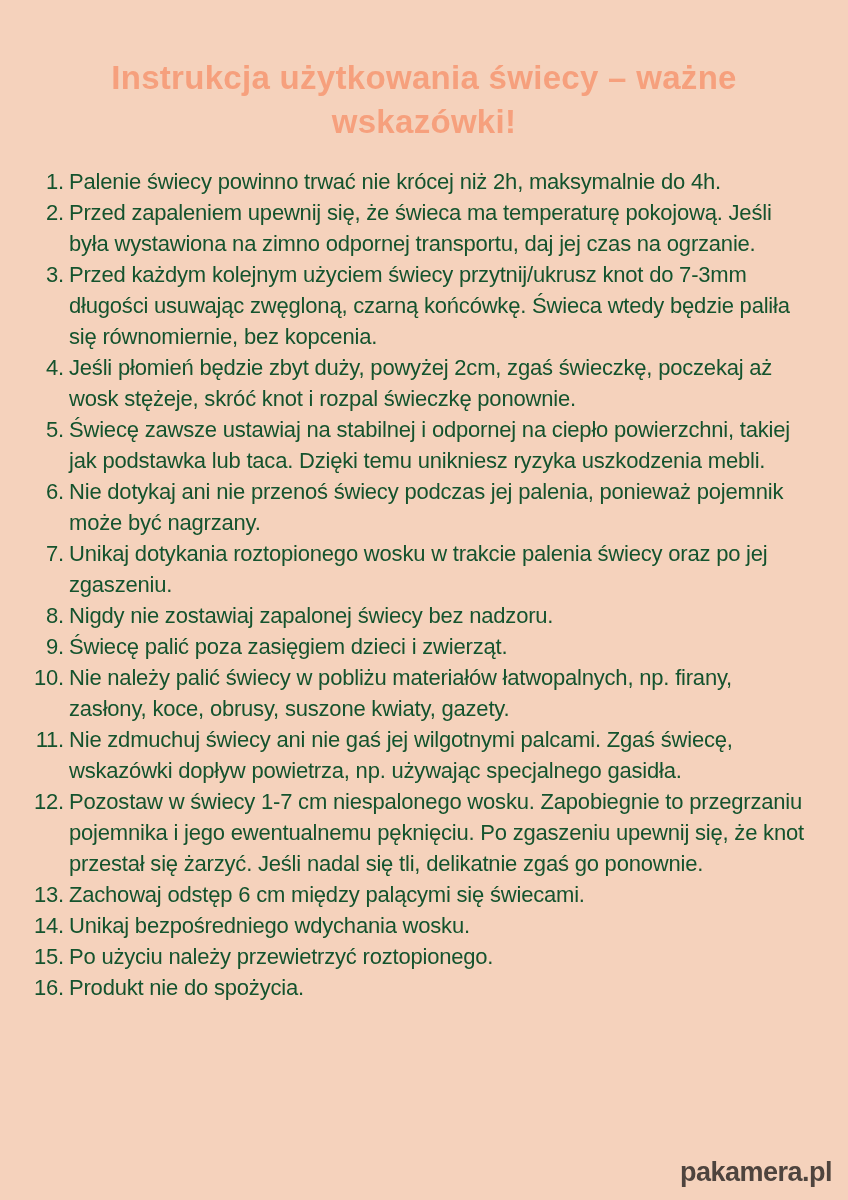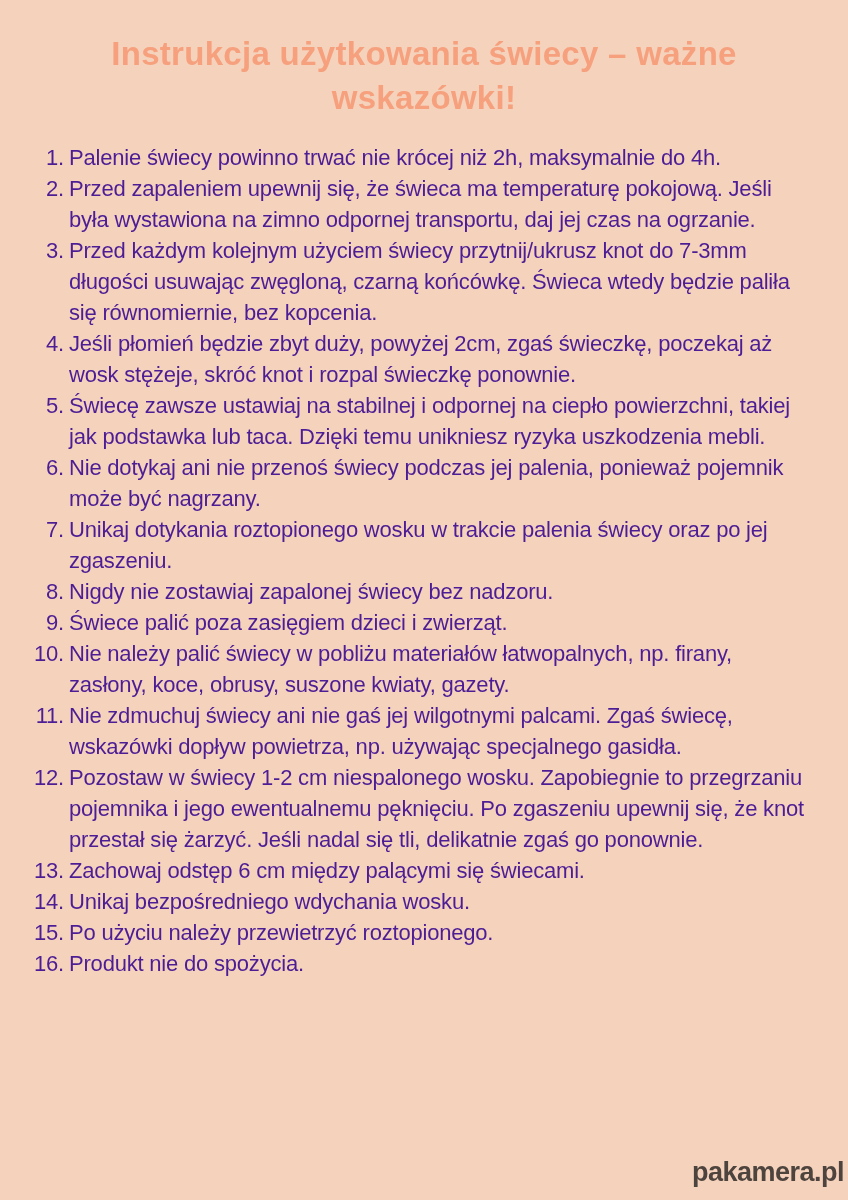--- a/index.html
+++ b/index.html
@@ -10,56 +10,56 @@
     position: relative;
     width: 848px;
     height: 1200px;
     background: #f5d2bc;
     font-family: "Liberation Sans", "DejaVu Sans", sans-serif;
     overflow: hidden;
     box-sizing: border-box;
   }
   .page-title {
     margin: 0 auto;
-    padding-top: 32px;
+    padding-top: 56px;
     max-width: 730px;
     text-align: center;
     color: #f6a07d;
     font-size: 33px;
     line-height: 44px;
     font-weight: bold;
     letter-spacing: 0.3px;
   }
   .instructions {
     list-style: none;
     margin: 22px 0 0 33px;
     padding: 0;
     width: 780px;
-    color: #4c1d95;
+    color: #14532d;
     font-size: 22px;
     line-height: 31px;
     letter-spacing: -0.2px;
     counter-reset: instr;
   }
   .instructions li {
     position: relative;
     padding-left: 36px;
     counter-increment: instr;
   }
   .instructions li::before {
     content: counter(instr) ".";
     position: absolute;
     left: 0;
     top: 0;
     width: 31px;
     text-align: right;
   }
   .watermark {
     position: absolute;
-    right: 4px;
+    right: 16px;
     bottom: 12px;
     color: #4e443e;
     font-size: 27px;
     font-weight: bold;
     letter-spacing: -0.5px;
   }
 </style>
 </head>
 <body>
 
@@ -69,24 +69,24 @@
 
   <ol class="instructions">
     <li>Palenie świecy powinno trwać nie krócej niż 2h, maksymalnie do 4h.</li>
     <li>Przed zapaleniem upewnij się, że świeca ma temperaturę pokojową. Jeśli była wystawiona na zimno odpornej transportu, daj jej czas na ogrzanie.</li>
     <li>Przed każdym kolejnym użyciem świecy przytnij/ukrusz knot do 7-3mm długości usuwając zwęgloną, czarną końcówkę. Świeca wtedy będzie paliła się równomiernie, bez kopcenia.</li>
     <li>Jeśli płomień będzie zbyt duży, powyżej 2cm, zgaś świeczkę, poczekaj aż wosk stężeje, skróć knot i rozpal świeczkę ponownie.</li>
     <li>Świecę zawsze ustawiaj na stabilnej i odpornej na ciepło powierzchni, takiej jak podstawka lub taca. Dzięki temu unikniesz ryzyka uszkodzenia mebli.</li>
     <li>Nie dotykaj ani nie przenoś świecy podczas jej palenia, ponieważ pojemnik może być nagrzany.</li>
     <li>Unikaj dotykania roztopionego wosku w trakcie palenia świecy oraz po jej zgaszeniu.</li>
     <li>Nigdy nie zostawiaj zapalonej świecy bez nadzoru.</li>
-    <li>Świece palić poza zasięgiem dzieci i zwierząt.</li>
+    <li>Świecę palić poza zasięgiem dzieci i zwierząt.</li>
     <li>Nie należy palić świecy w pobliżu materiałów łatwopalnych, np. firany, zasłony, koce, obrusy, suszone kwiaty, gazety.</li>
     <li>Nie zdmuchuj świecy ani nie gaś jej wilgotnymi palcami. Zgaś świecę, wskazówki dopływ powietrza, np. używając specjalnego gasidła.</li>
-    <li>Pozostaw w świecy 1-2 cm niespalonego wosku. Zapobiegnie to przegrzaniu pojemnika i jego ewentualnemu pęknięciu. Po zgaszeniu upewnij się, że knot przestał się żarzyć. Jeśli nadal się tli, delikatnie zgaś go ponownie.</li>
+    <li>Pozostaw w świecy 1-7 cm niespalonego wosku. Zapobiegnie to przegrzaniu pojemnika i jego ewentualnemu pęknięciu. Po zgaszeniu upewnij się, że knot przestał się żarzyć. Jeśli nadal się tli, delikatnie zgaś go ponownie.</li>
     <li>Zachowaj odstęp 6 cm między palącymi się świecami.</li>
     <li>Unikaj bezpośredniego wdychania wosku.</li>
     <li>Po użyciu należy przewietrzyć roztopionego.</li>
     <li>Produkt nie do spożycia.</li>
   </ol>
 
   <div class="watermark">pakamera.pl</div>
 
 </div>
 

